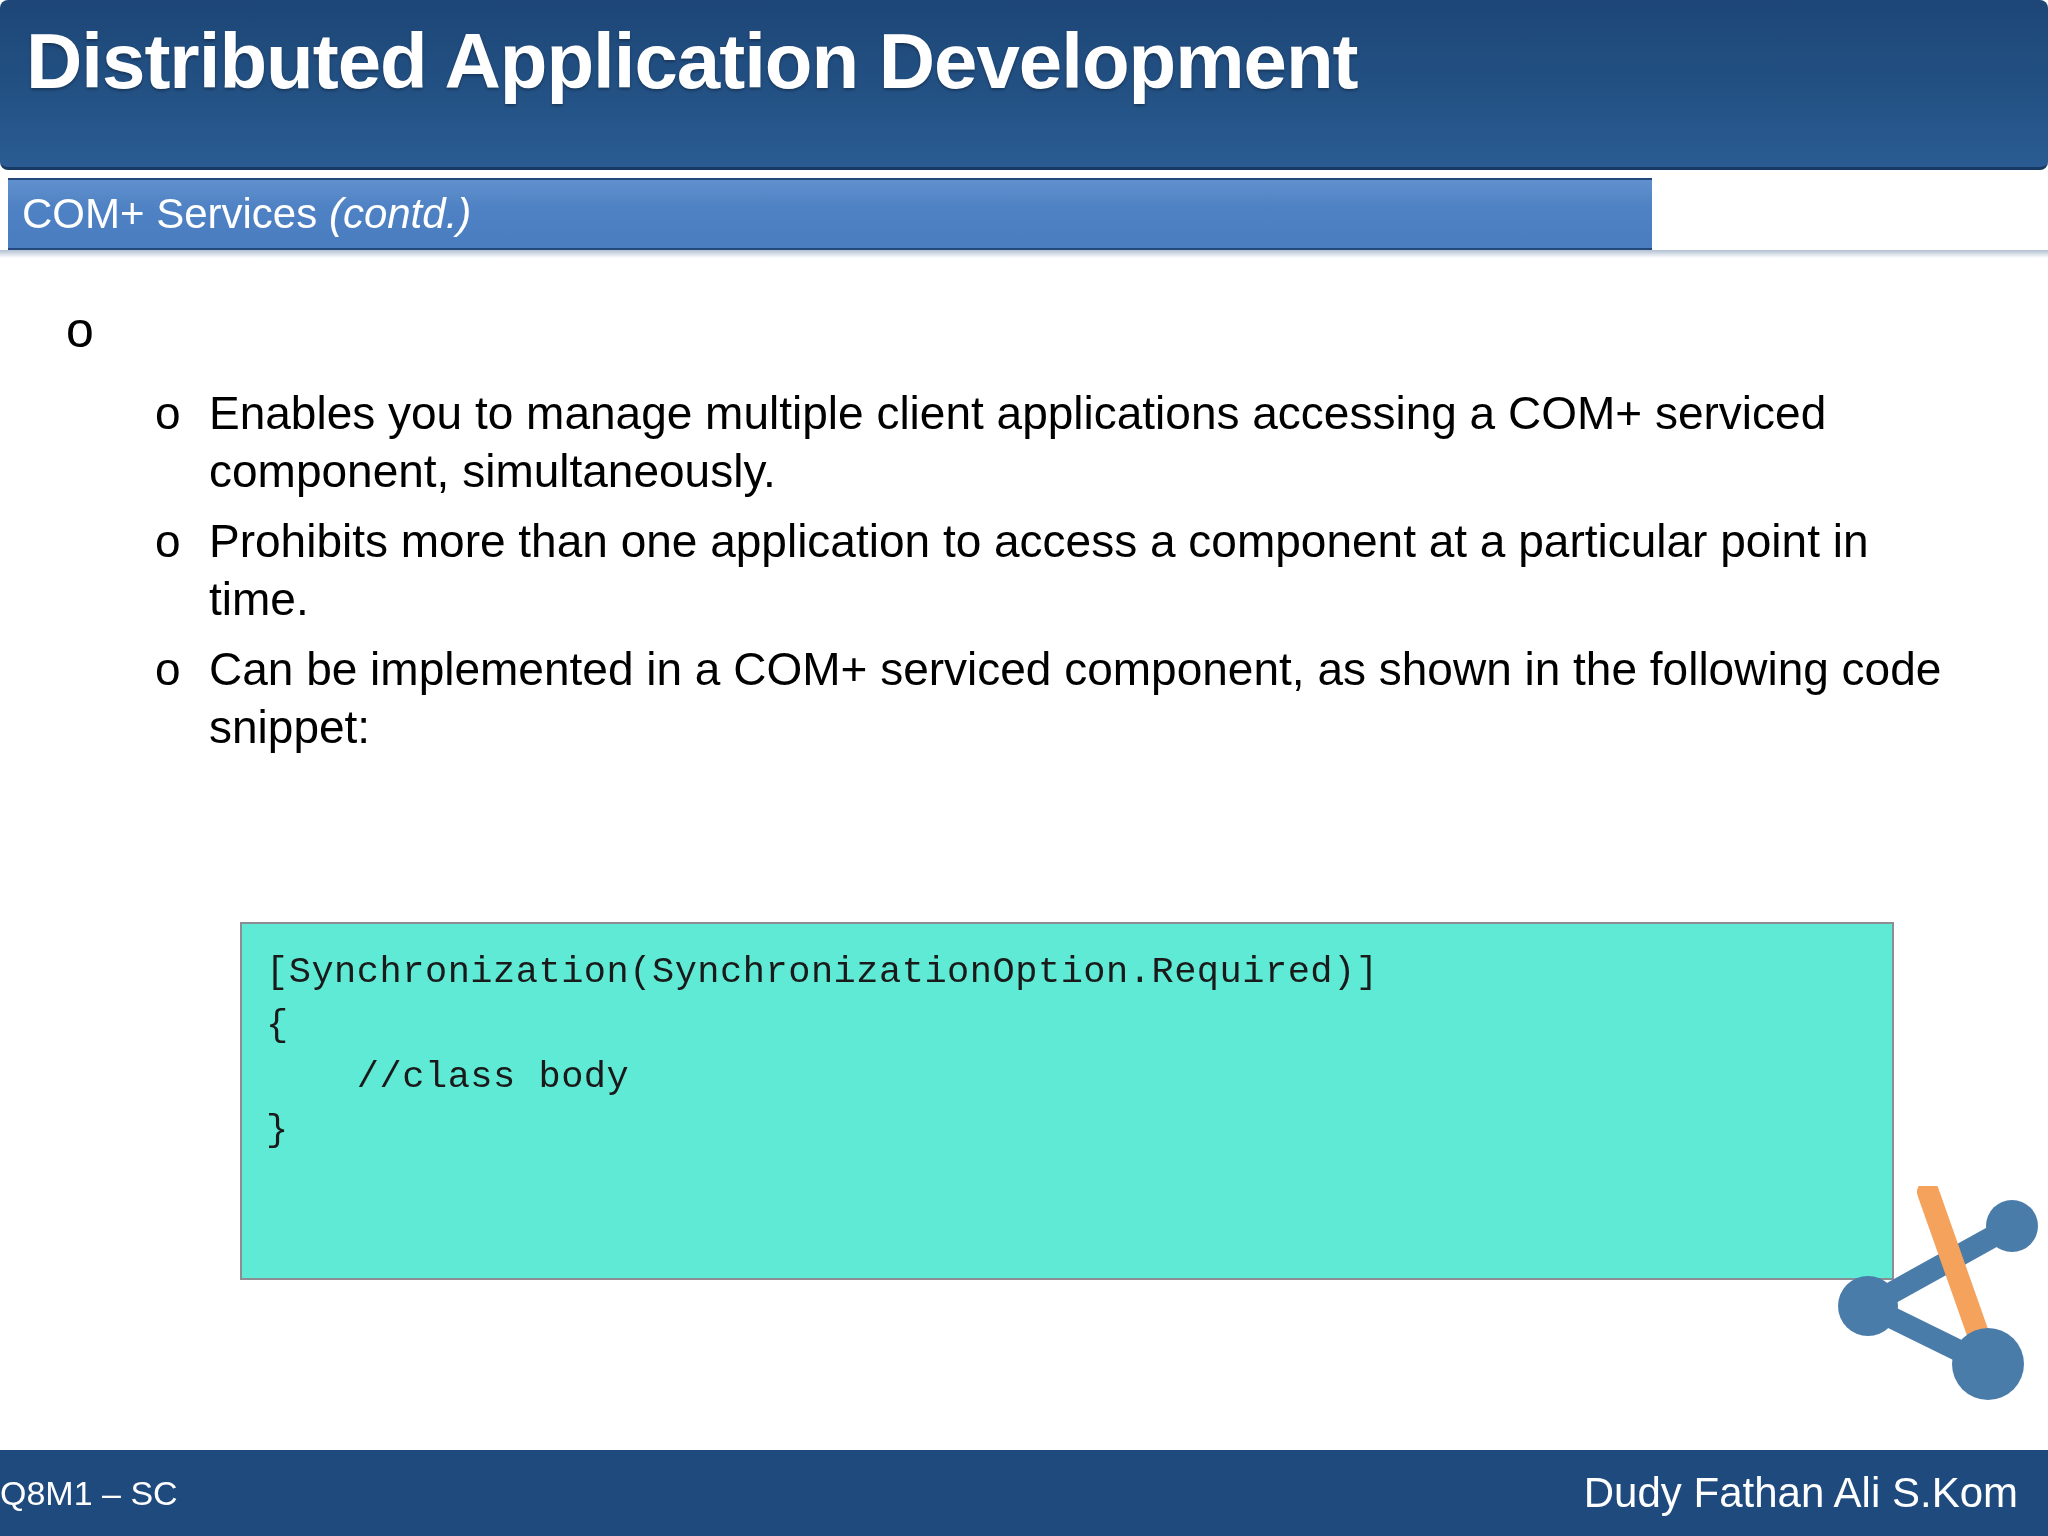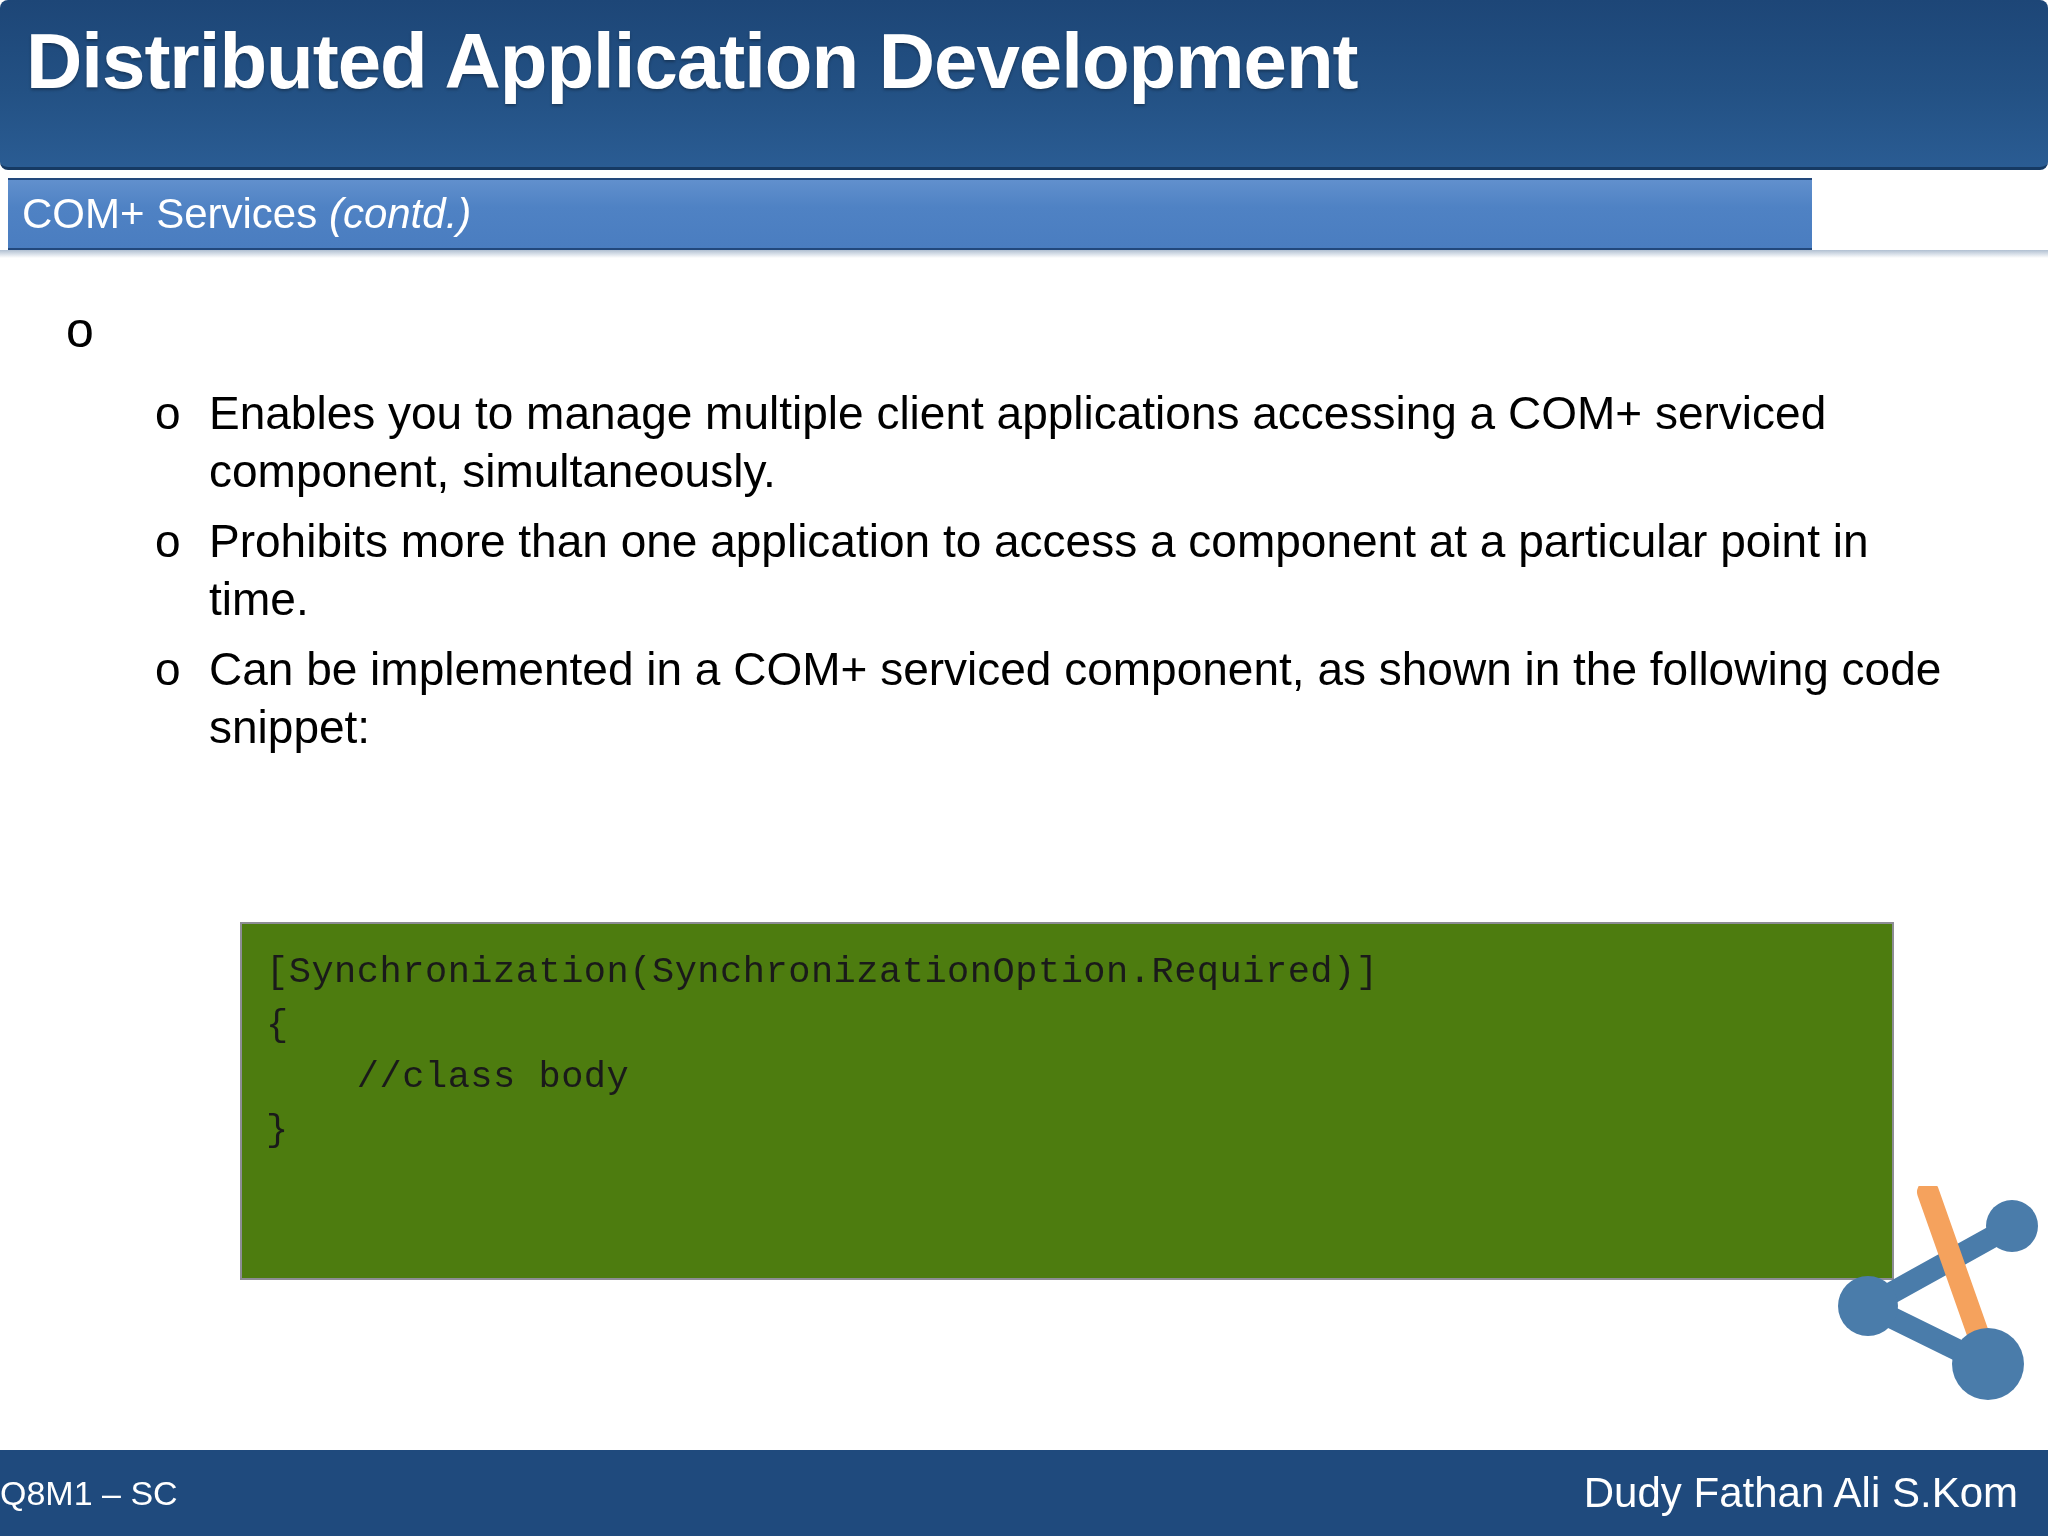--- a/index.html
+++ b/index.html
@@ -42,21 +42,21 @@
     white-space: nowrap;
     line-height: 1.0;
     text-shadow: 0 2px 3px rgba(0,0,0,0.30);
   }
 
   
   .subtitle-band {
     position: absolute;
     left: 8px;
     top: 178px;
-    width: 1804px;
+    width: 1644px;
     height: 72px;
     background: linear-gradient(180deg, #6190cd 0%, #4f82c4 40%, #4a7dc0 100%);
     border-top: 2px solid #22487c;
     border-bottom: 2px solid #22487c;
     display: flex;
     align-items: center;
   }
   .subtitle-text {
     padding-left: 14px;
     font-size: 42px;
@@ -124,21 +124,21 @@
   }
 
   
   .code-box {
     position: absolute;
     left: 240px;
     top: 922px;
     width: 1654px;
     height: 358px;
     border: 2px solid #8d8d94;
-    background: #4d7c0f;
+    background: #5eead4;
     padding: 22px 0 0 24px;
     overflow: hidden;
   }
   .code-line {
     font-family: "Liberation Mono", "DejaVu Sans Mono", monospace;
     font-size: 37px;
     line-height: 1.42;
     color: #1a1a1a;
     white-space: pre;
     letter-spacing: 0.5px;

